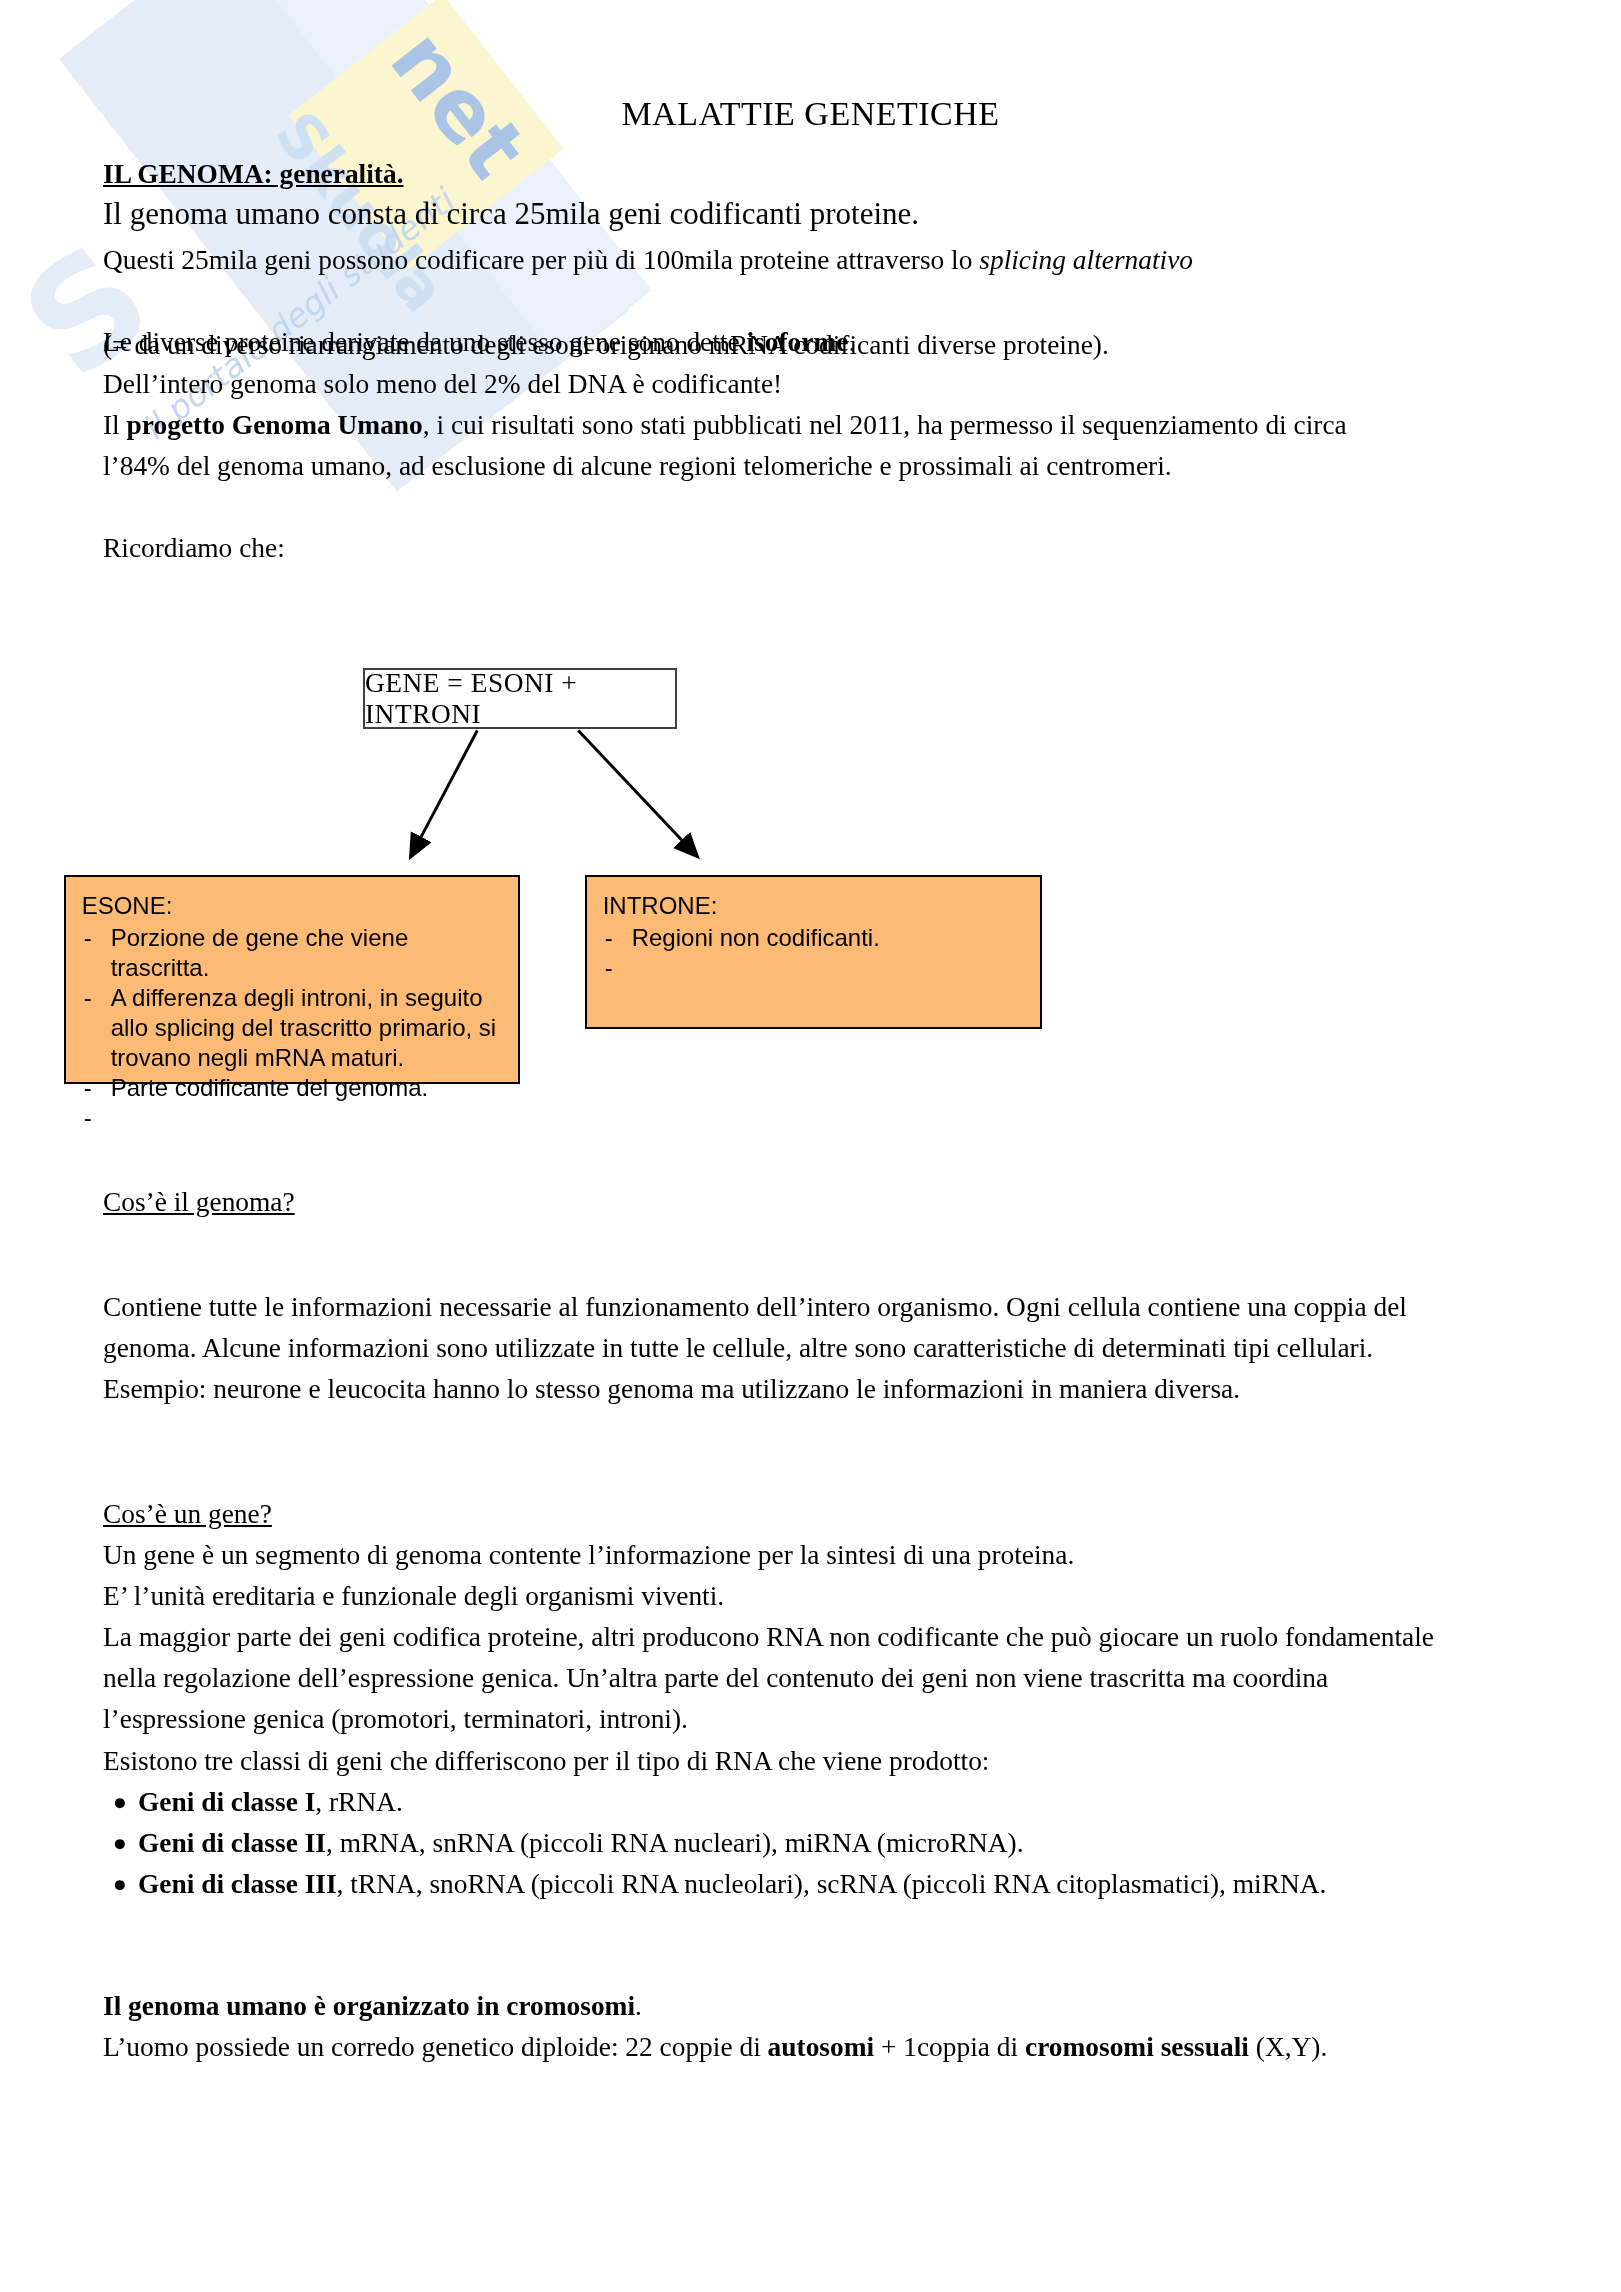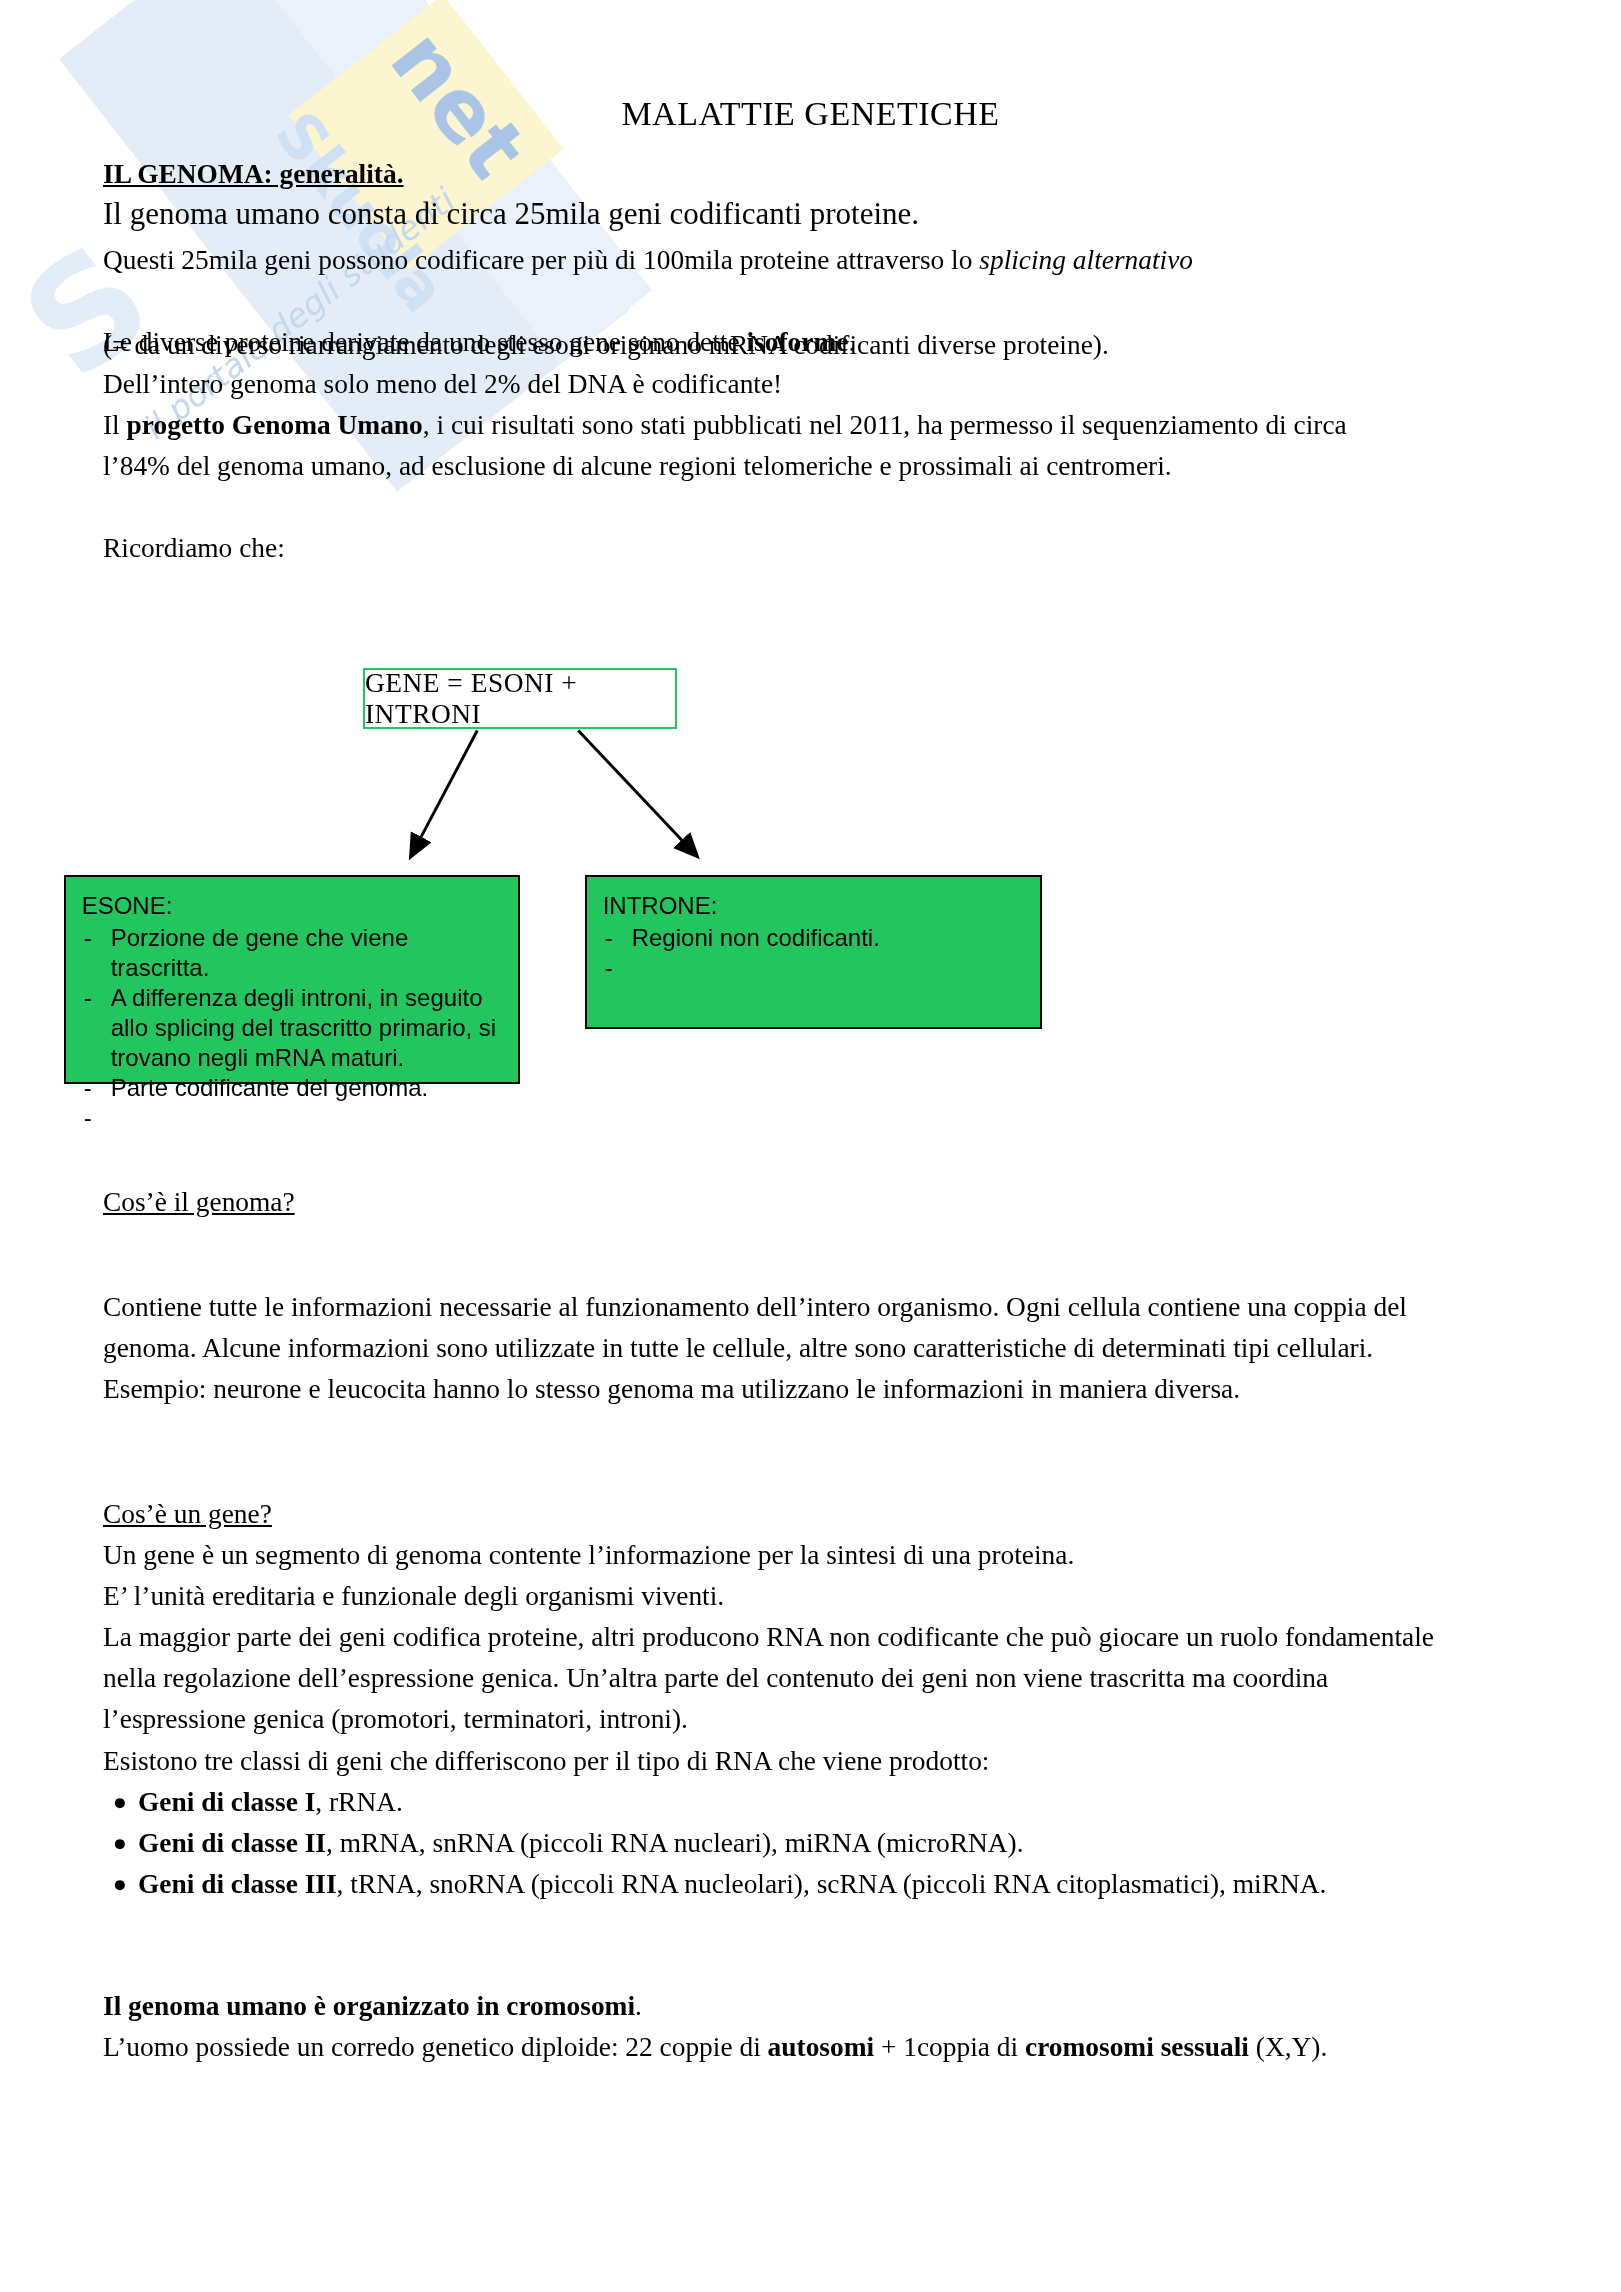--- a/index.html
+++ b/index.html
@@ -122,21 +122,21 @@
   }
 
   b, strong { font-weight: bold; }
   i, em { font-style: italic; }
 
   
   .gene-box {
     position: absolute;
     left: 363px; top: 668px;
     width: 314px; height: 61px;
-    border: 2px solid #22c55e;
+    border: 2px solid #404040;
     box-sizing: border-box;
     display: flex;
     align-items: center;
     justify-content: center;
     font-size: 27.4px;
     background: #ffffff;
     letter-spacing: 0.5px;
   }
 
   .arrow-svg {
@@ -144,21 +144,21 @@
     left: 0; top: 0;
     width: 1621px; height: 2293px;
     pointer-events: none;
   }
 
   
   .info-box {
     position: absolute;
     border: 2px solid #000000;
     box-sizing: border-box;
-    background: #22c55e;
+    background: #fdba74;
     font-family: "Liberation Sans", "DejaVu Sans", sans-serif;
     font-size: 24px;
     line-height: 30px;
     padding: 13.7px 11.8px 13.7px 15.7px;
   }
   .info-box .title {
     margin: 0 0 2px 0;
   }
   .info-box ul {
     list-style: none;

